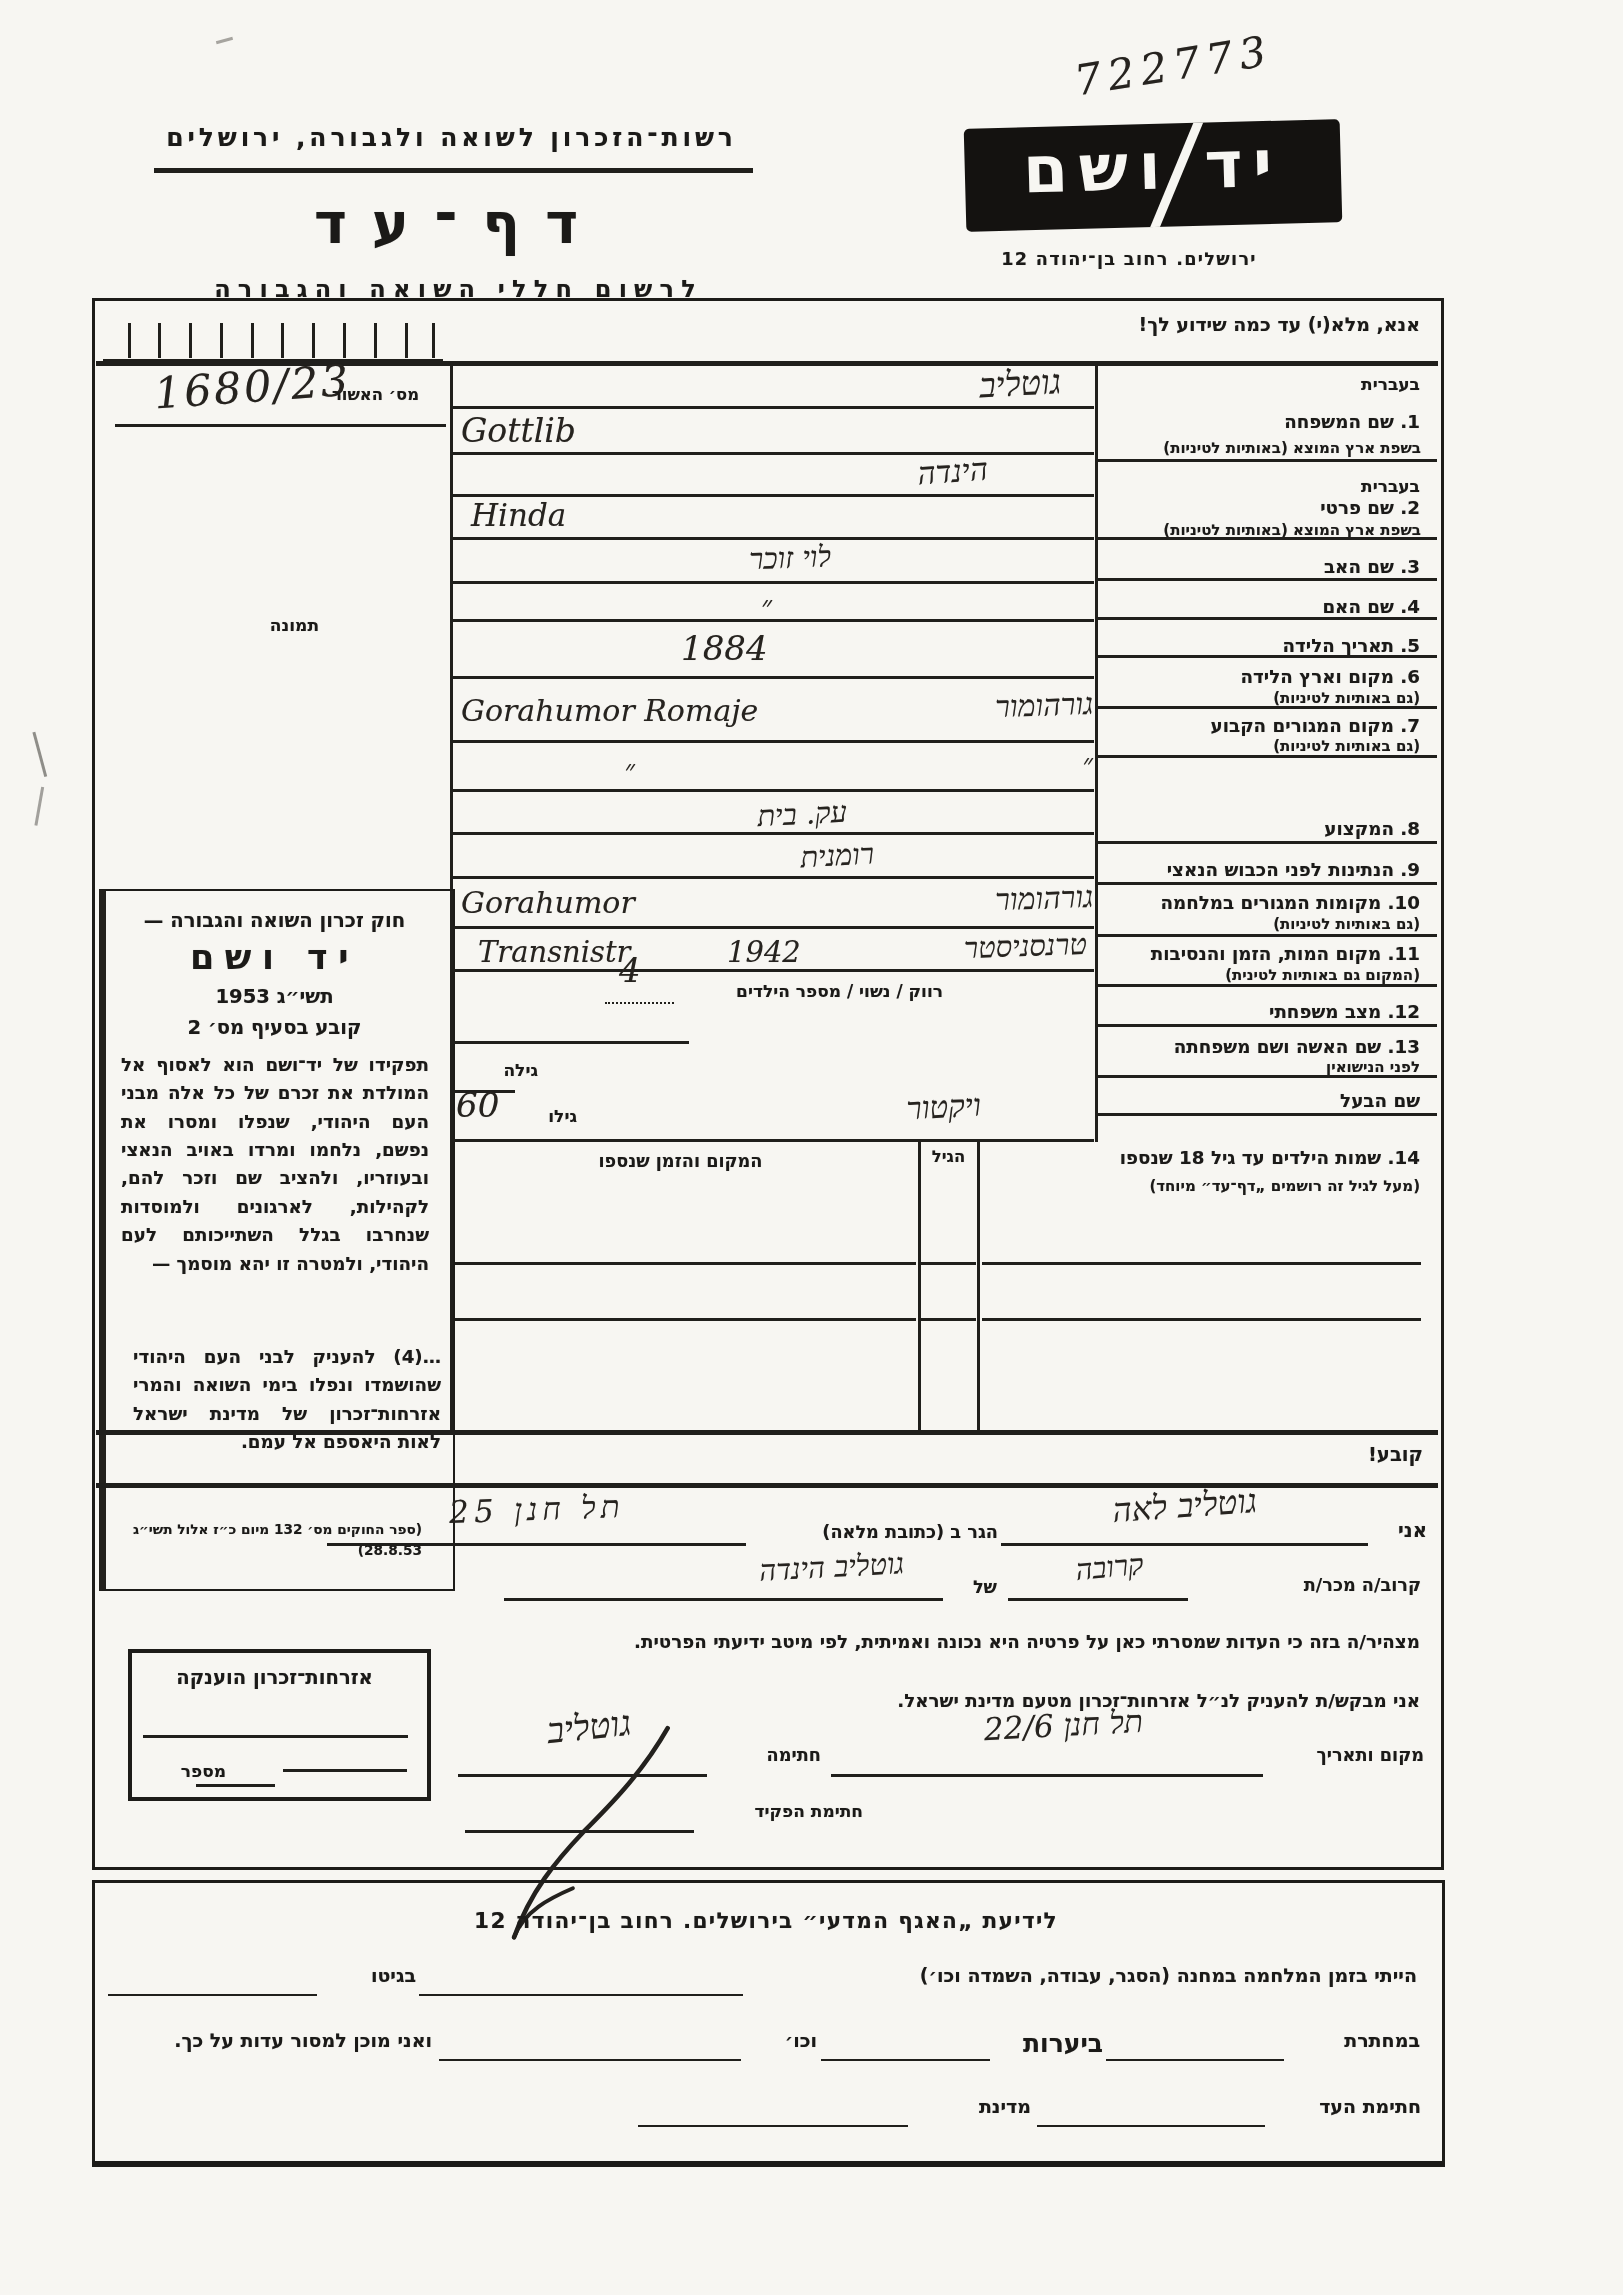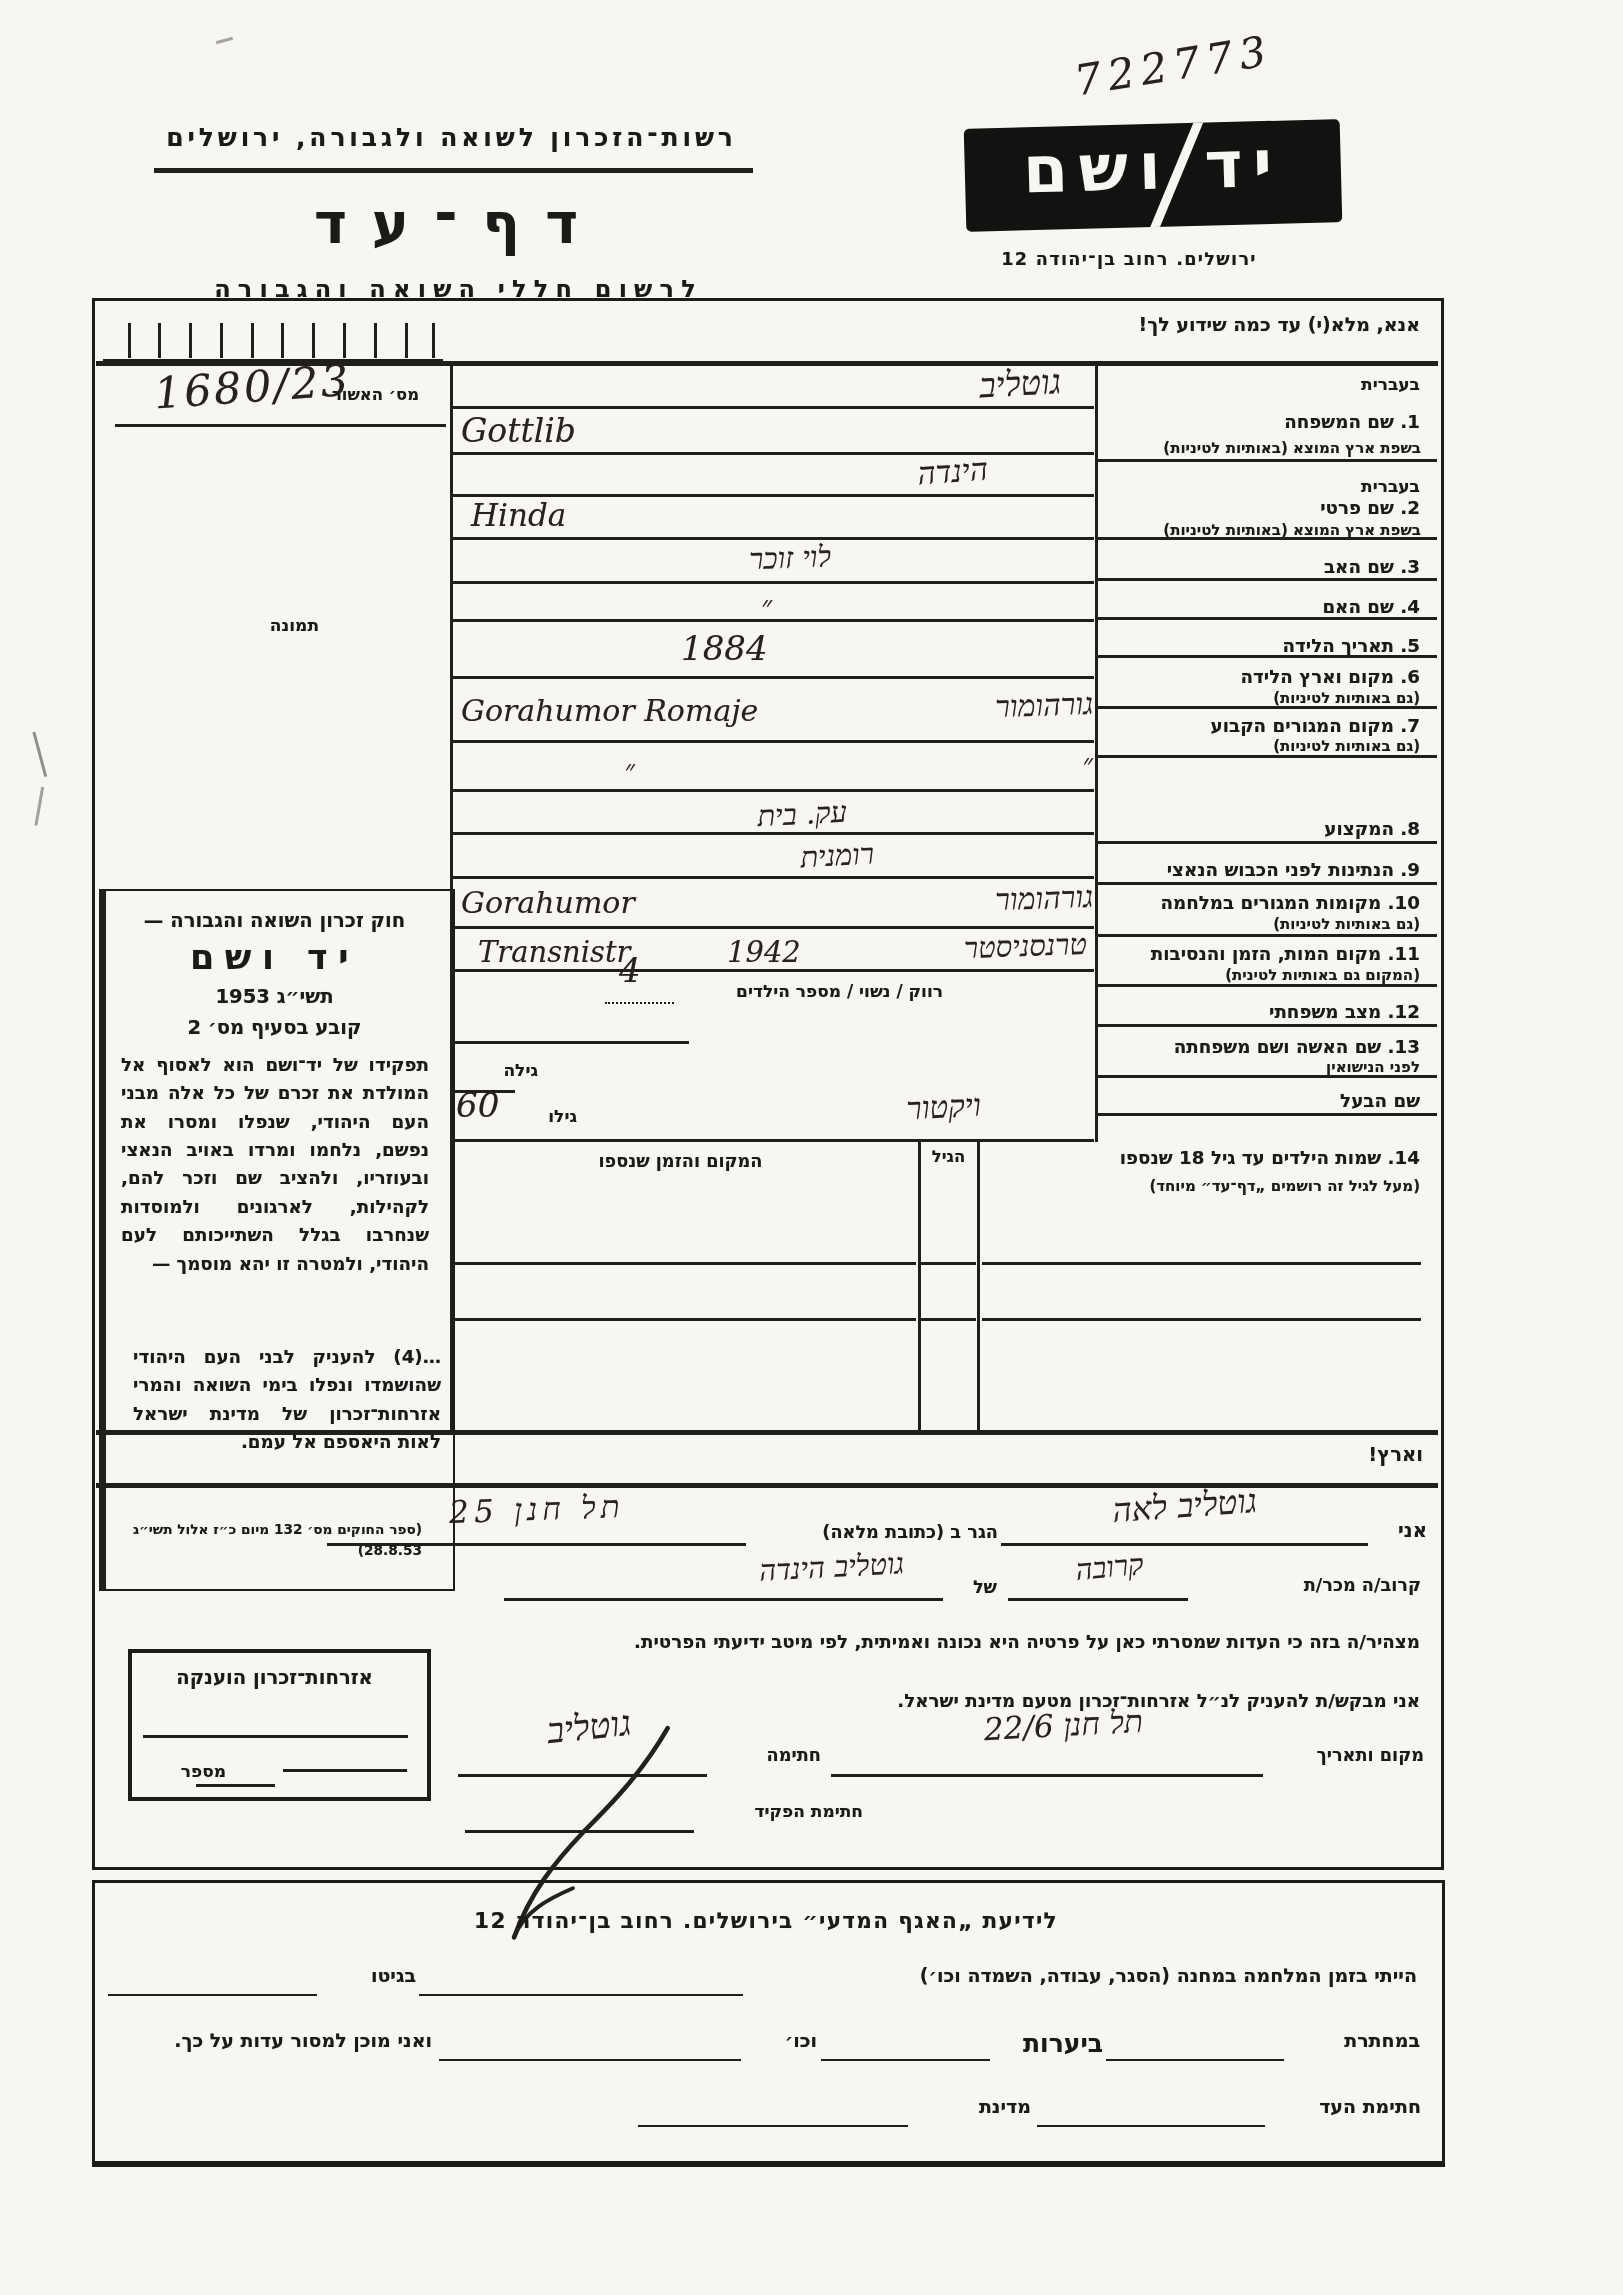--- a/index.html
+++ b/index.html
@@ -190,21 +190,21 @@
   <div class="abs p ctr" style="left:919px;top:1147px;width:59px;font-size:16.4px;">הגיל</div>
   <div class="abs p ctr" style="left:497px;top:1151px;width:367px;font-size:17.7px;">המקום והזמן שנספו</div>
   <div class="abs rule" style="left:455px;top:1262px;width:461px;"></div>
   <div class="abs rule" style="left:921px;top:1262px;width:55px;"></div>
   <div class="abs rule" style="left:982px;top:1262px;width:439px;"></div>
   <div class="abs rule" style="left:455px;top:1318px;width:461px;"></div>
   <div class="abs rule" style="left:921px;top:1318px;width:55px;"></div>
   <div class="abs rule" style="left:982px;top:1318px;width:439px;"></div>
 
   <div class="abs rule thick" style="left:96px;top:1430px;width:1342px;"></div>
-  <div class="abs p" style="left:1325px;top:1443px;width:98px;font-size:19.6px;">וארץ!</div>
+  <div class="abs p" style="left:1325px;top:1443px;width:98px;font-size:19.6px;">קובע!</div>
   <div class="abs rule thick" style="left:96px;top:1483px;width:1342px;"></div>
 
   <div class="abs p" style="left:1368px;top:1519px;width:59px;font-size:19.6px;">אני</div>
   <div class="abs hw ctr" style="left:1021px;top:1486px;width:327px;font-size:33px;transform:rotate(-4deg);">גוטליב לאה</div>
   <div class="abs rule" style="left:1001px;top:1543px;width:367px;"></div>
   <div class="abs p" style="left:753px;top:1522px;width:245px;font-size:17.7px;">הגר ב (כתובת מלאה)</div>
   <div class="abs hw ctr" style="left:367px;top:1491px;width:340px;font-size:31px;letter-spacing:5.2px;transform:rotate(-2deg);">תל חנן 25</div>
   <div class="abs rule" style="left:327px;top:1543px;width:419px;"></div>
 
   <div class="abs p" style="left:1198px;top:1575px;width:223px;font-size:17.7px;text-align:right;">קרוב/ה מכר/ת</div>

